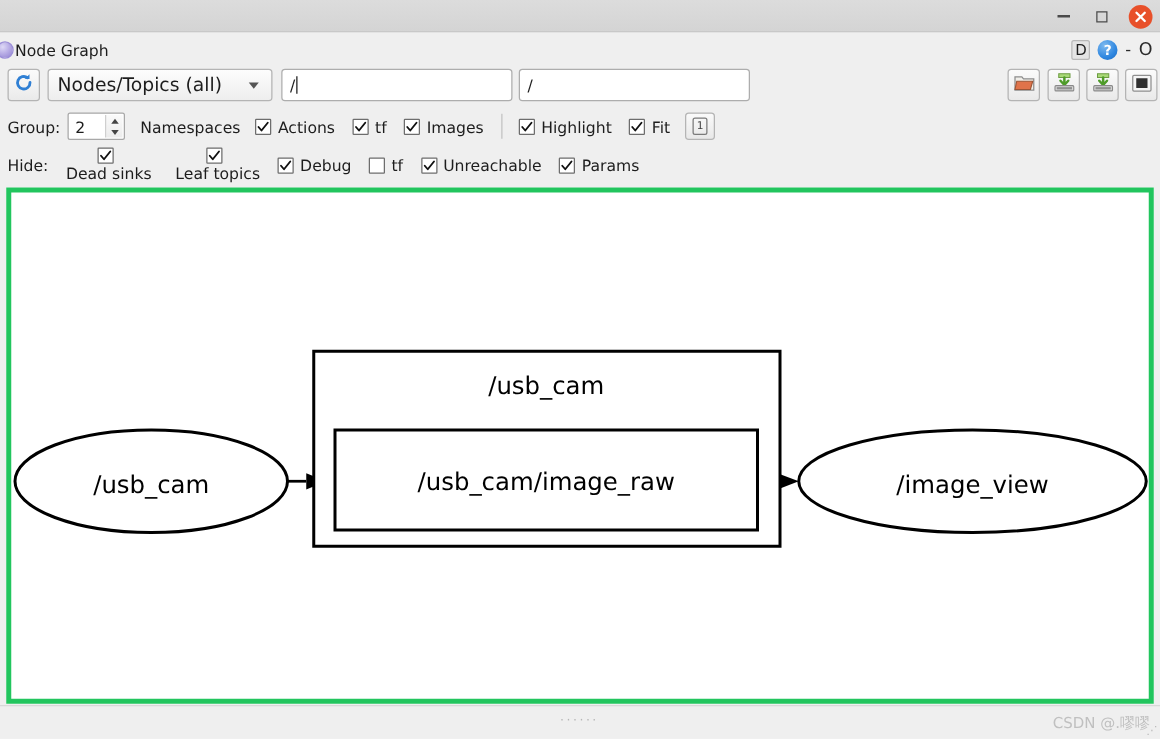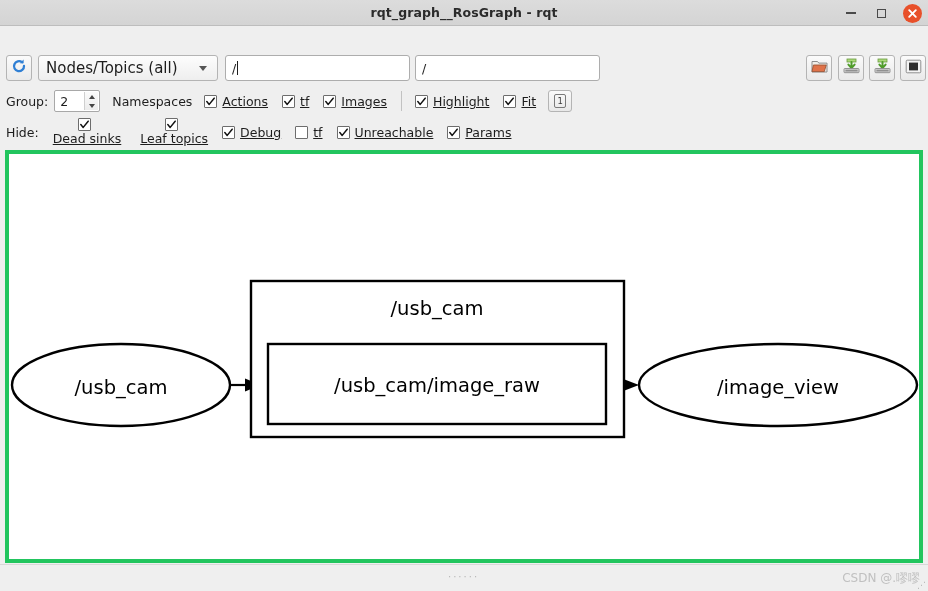--- a/index.html
+++ b/index.html
@@ -145,21 +145,21 @@
   .ar-dn { width:0;height:0;border-left:3px solid transparent;border-right:3px solid transparent;border-top:4px solid #444; }
 
   .chk-item { display: flex; align-items: center; white-space: nowrap; }
   .cbox {
     width: 13px; height: 13px; border: 1px solid #6d6d6d;
     background: #ffffff; border-radius: 1px;
     display: flex; align-items: center; justify-content: center;
     flex: 0 0 auto;
   }
   .cbox svg { display: block; }
-  .chk-item .lbl { margin-left: 5px; text-decoration: underline; }
+  .chk-item .lbl { margin-left: 5px; }
 
   .vsep {
     width: 1px; height: 20px; background: #c2c2c2;
   }
   .fitbtn {
     width: 24px; height: 22px; border: 1px solid #b4b4b4; border-radius: 3px;
     background: linear-gradient(to bottom, #fafafa, #e8e8e8);
     display: flex; align-items: center; justify-content: center;
   }
   .fitbtn .inner {
@@ -193,36 +193,45 @@
     position: absolute; right: 2px; bottom: 1px;
     font-size: 9px; color: #b9b9b9; line-height: 1;
   }
 </style>
 </head>
 <body>
 
 <div id="app">
 
   <div class="titlebar">
-    <div class="title-text">rqt_graph__RosGraph - rqt</div>
     <div class="win-btns">
       <div class="win-btn">
         <div class="min-glyph"></div>
       </div>
       <div class="win-btn">
         <div class="max-glyph"></div>
       </div>
       <div class="close-btn">
         <svg width="11" height="11" viewBox="0 0 11 11">
           <path d="M2.2 2.2 L8.8 8.8 M8.8 2.2 L2.2 8.8" stroke="#ffffff" stroke-width="1.9" stroke-linecap="round"></path>
         </svg>
       </div>
     </div>
   </div>
 
+  <div class="dock-header">
+    <div class="dock-icon"></div>
+    <div class="dock-title">Node Graph</div>
+    <div class="dock-right">
+      <div class="dock-d">D</div>
+      <div class="dock-help">?</div>
+      <div class="dock-dash">-</div>
+      <div class="dock-o">O</div>
+    </div>
+  </div>
 
   <div class="toolbar1">
 
     <div class="tb-btn refresh-btn">
       <span>
         <svg width="16" height="16" viewBox="0 0 16 16">
           <path d="M13 8 A5 5 0 1 1 11 4.2" fill="none" stroke="#2f7fd4" stroke-width="2.3" stroke-linecap="round"></path>
           <path d="M12.6 1.4 L12.6 5.2 L8.8 5.2 Z" fill="#2f7fd4"></path>
         </svg>
       </span>

